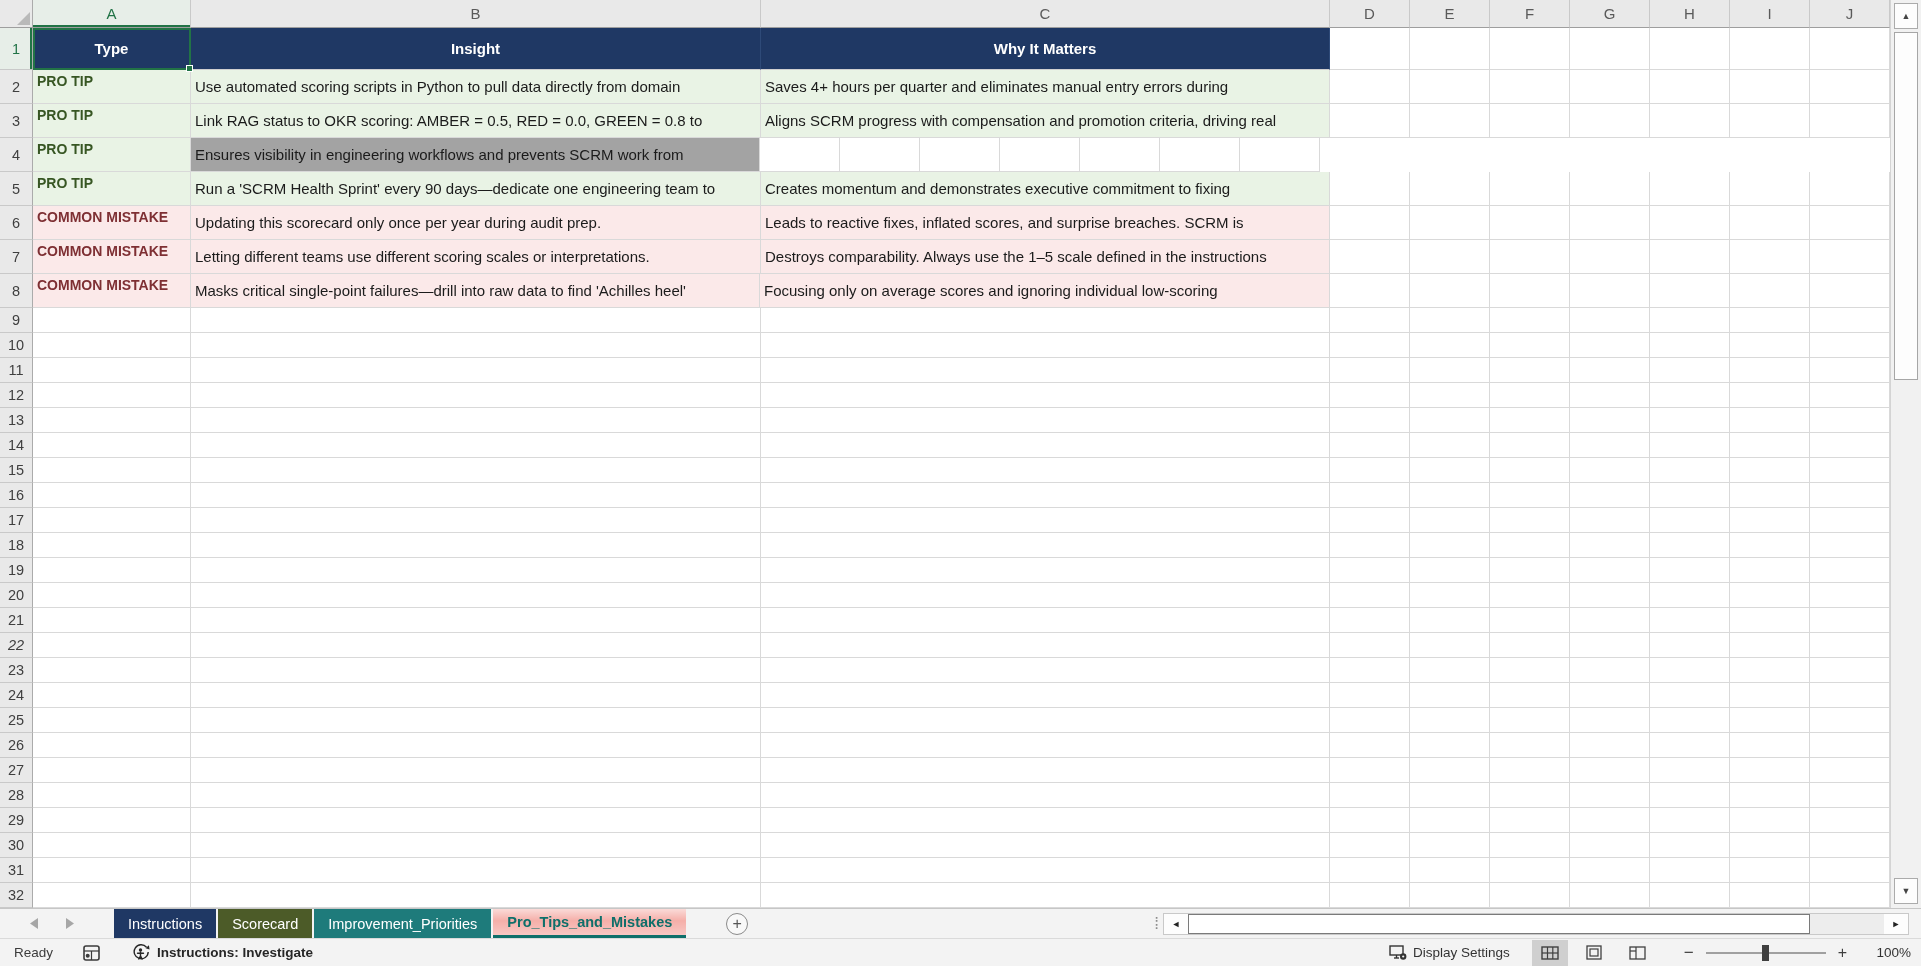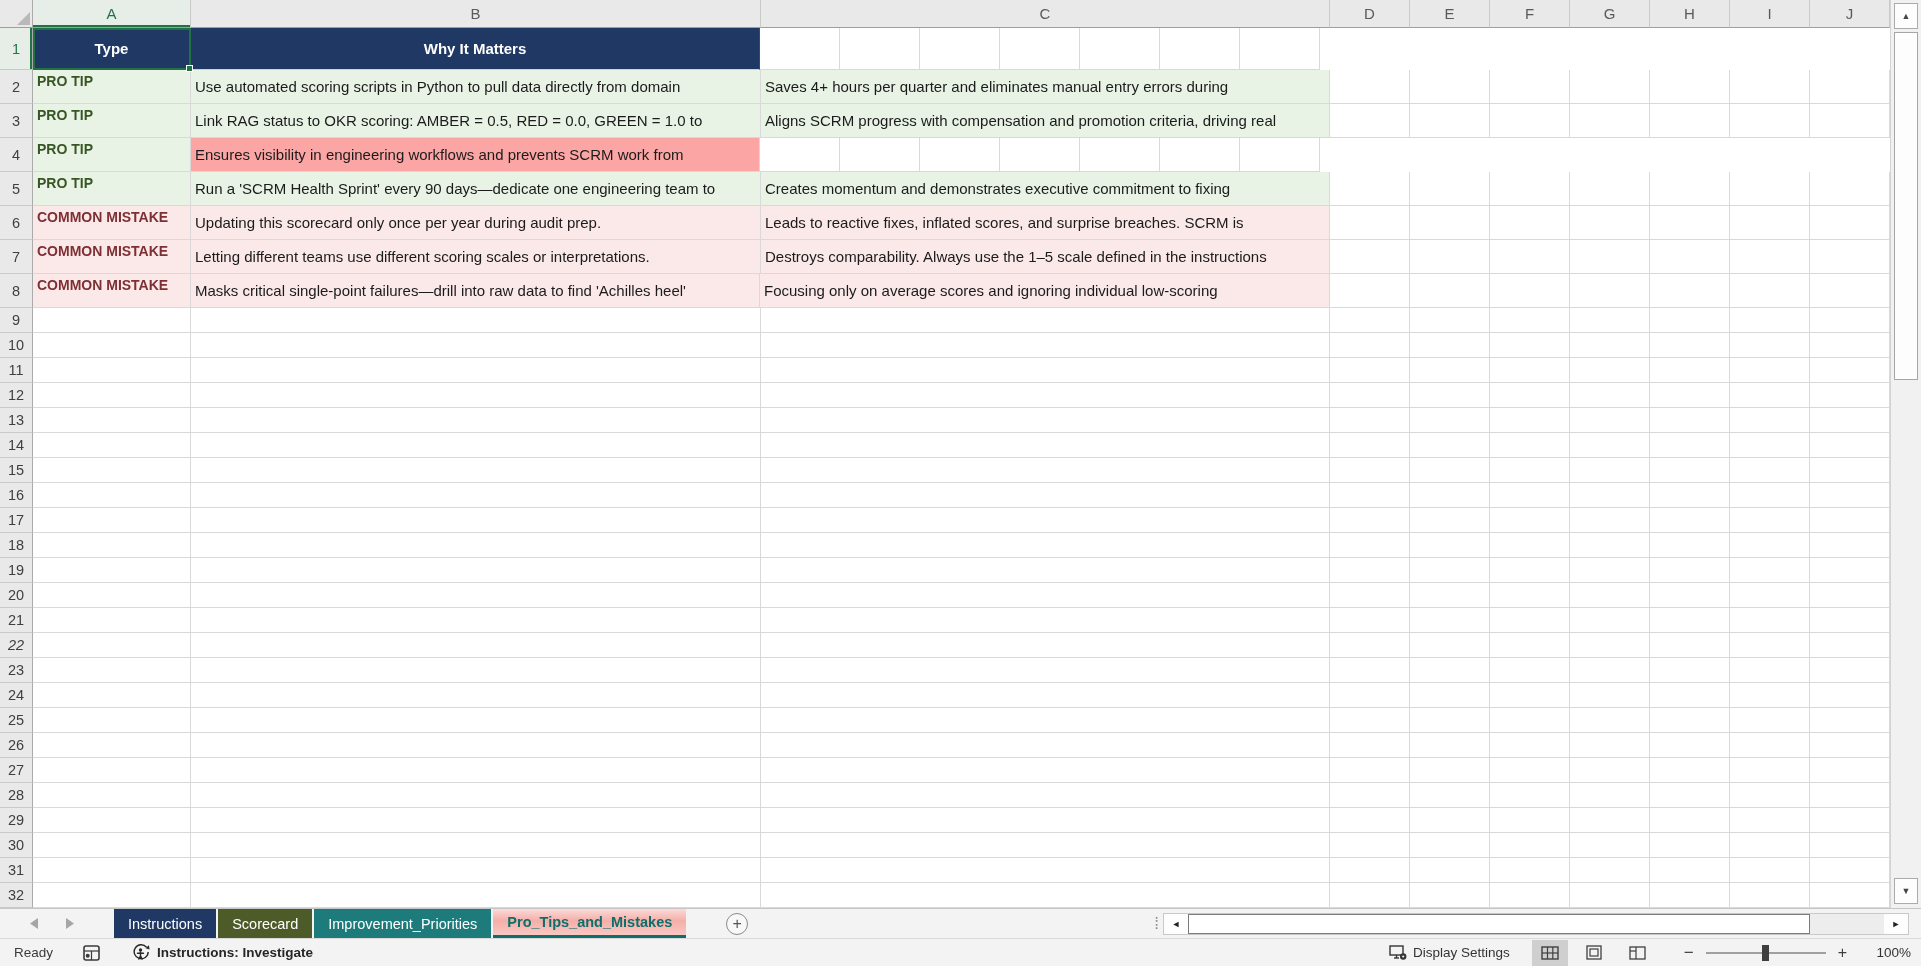--- a/index.html
+++ b/index.html
@@ -95,20 +95,21 @@
           <div class="ch" style="width: 80px;">G</div>
           <div class="ch" style="width: 80px;">H</div>
           <div class="ch" style="width: 80px;">I</div>
           <div class="ch" style="width: 80px;">J</div>
         </div>
     </div>
     <div id="gridrows">
         <div class="grow" style="height: 42px;">
           <div class="rh sel">1</div>
           <div class="c hdr" style="width: 158px; background: rgb(31, 56, 100); color: rgb(255, 255, 255);">Type</div>
+          <div class="c hdr" style="width: 570px; background: rgb(31, 56, 100); color: rgb(255, 255, 255);">Insight</div>
           <div class="c hdr" style="width: 569px; background: rgb(31, 56, 100); color: rgb(255, 255, 255);">Why It Matters</div>
           <div class="c" style="width: 80px;"></div>
           <div class="c" style="width: 80px;"></div>
           <div class="c" style="width: 80px;"></div>
           <div class="c" style="width: 80px;"></div>
           <div class="c" style="width: 80px;"></div>
           <div class="c" style="width: 80px;"></div>
           <div class="c" style="width: 80px;"></div>
         </div>
         <div class="grow" style="height: 34px;">
@@ -120,34 +121,34 @@
           <div class="c" style="width: 80px;"></div>
           <div class="c" style="width: 80px;"></div>
           <div class="c" style="width: 80px;"></div>
           <div class="c" style="width: 80px;"></div>
           <div class="c" style="width: 80px;"></div>
           <div class="c" style="width: 80px;"></div>
         </div>
         <div class="grow" style="height: 34px;">
           <div class="rh">3</div>
           <div class="c typ" style="width: 158px; background: rgb(233, 243, 229); color: rgb(55, 86, 35);">PRO TIP</div>
-          <div class="c" style="width: 570px; background: rgb(233, 243, 229);">Link RAG status to OKR scoring: AMBER = 0.5, RED = 0.0, GREEN = 1.0 to</div>
+          <div class="c" style="width: 570px; background: rgb(233, 243, 229);">Link RAG status to OKR scoring: AMBER = 0.5, RED = 0.0, GREEN = 0.8 to</div>
           <div class="c" style="width: 569px; background: rgb(233, 243, 229);">Aligns SCRM progress with compensation and promotion criteria, driving real</div>
           <div class="c" style="width: 80px;"></div>
           <div class="c" style="width: 80px;"></div>
           <div class="c" style="width: 80px;"></div>
           <div class="c" style="width: 80px;"></div>
           <div class="c" style="width: 80px;"></div>
           <div class="c" style="width: 80px;"></div>
           <div class="c" style="width: 80px;"></div>
         </div>
         <div class="grow" style="height: 34px;">
           <div class="rh">4</div>
           <div class="c typ" style="width: 158px; background: rgb(233, 243, 229); color: rgb(55, 86, 35);">PRO TIP</div>
-          <div class="c" style="width: 569px; background: #fca5a5;">Ensures visibility in engineering workflows and prevents SCRM work from</div>
+          <div class="c" style="width: 569px; background: #a3a3a3;">Ensures visibility in engineering workflows and prevents SCRM work from</div>
           <div class="c" style="width: 80px;"></div>
           <div class="c" style="width: 80px;"></div>
           <div class="c" style="width: 80px;"></div>
           <div class="c" style="width: 80px;"></div>
           <div class="c" style="width: 80px;"></div>
           <div class="c" style="width: 80px;"></div>
           <div class="c" style="width: 80px;"></div>
         </div>
         <div class="grow" style="height: 34px;">
           <div class="rh">5</div>

